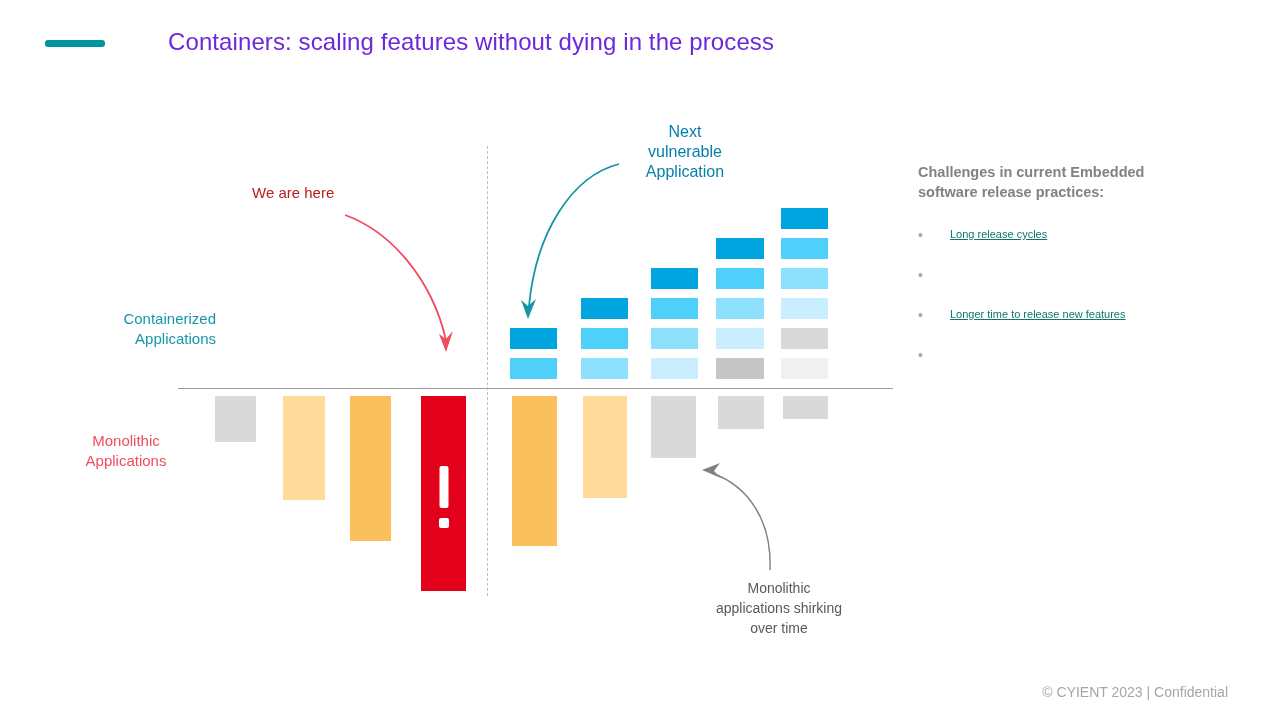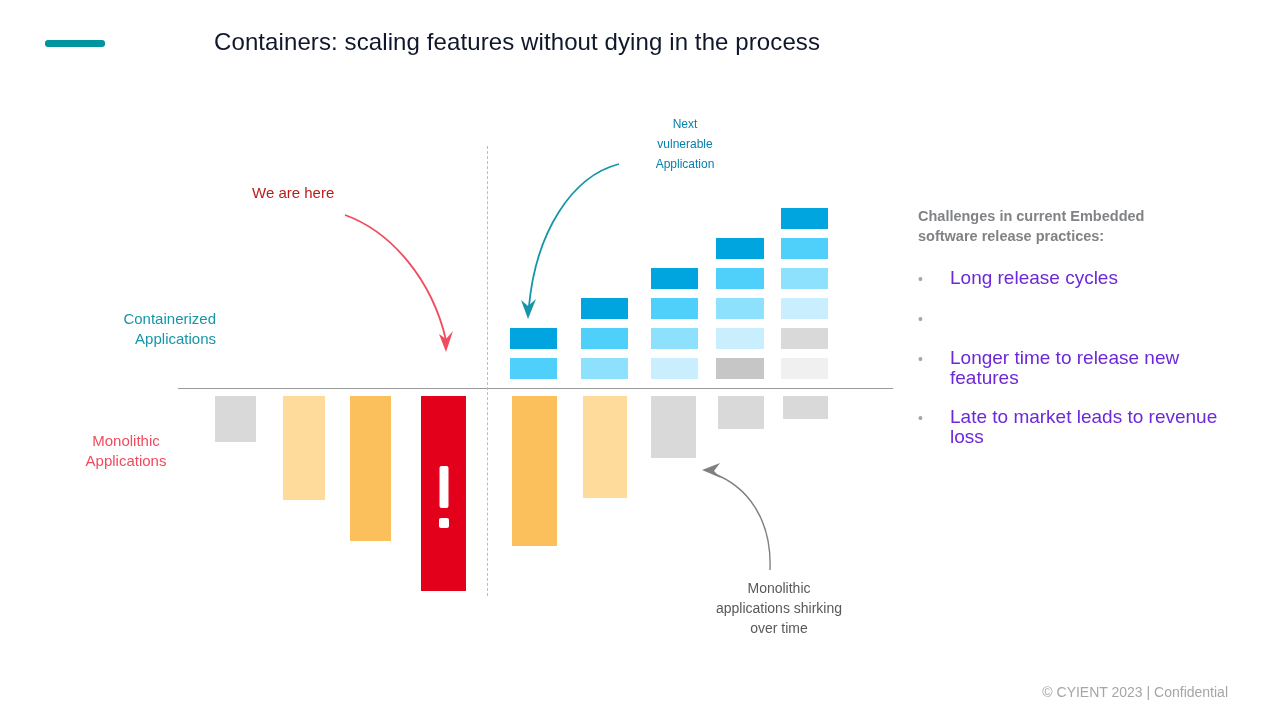--- a/index.html
+++ b/index.html
@@ -63,57 +63,57 @@
     position:absolute;left:36px;top:431px;width:180px;
     text-align:center;font-size:15px;line-height:20px;color:#F04B5E;
   }
 
   
   .anno-we-are-here{
     position:absolute;left:252px;top:184px;
     font-size:15px;color:#F04B5E;white-space:nowrap;
   }
   .anno-next-gen{
-    position:absolute;left:624px;top:114px;width:122px;
-    text-align:center;font-size:12px;line-height:20px;color:#0580AE;
+    position:absolute;left:624px;top:122px;width:122px;
+    text-align:center;font-size:16px;line-height:20px;color:#0580AE;
   }
   .anno-shirking{
     position:absolute;left:679px;top:578px;width:200px;
     text-align:center;font-size:14px;line-height:20px;color:#595959;
   }
   svg.overlay{position:absolute;left:0;top:0;width:1280px;height:720px;pointer-events:none;}
 
   
-  .panel{position:absolute;left:918px;top:162px;width:310px;margin-top:44px;}
+  .panel{position:absolute;left:918px;top:162px;width:310px;}
   .panel-heading{
     font-size:14.5px;font-weight:bold;color:#808285;line-height:20px;
     margin-bottom:22px;
   }
   .bullet-row{display:flex;align-items:flex-start;margin-bottom:19px;}
   .bullet-dot{
     flex:0 0 32px;font-size:14px;color:#A6A6A6;line-height:20px;
     padding-top:1px;
   }
   .bullet-text{
-    flex:1;font-size:19px;color:#6d28d9;line-height:20px;
+    flex:1;font-size:11px;color:#0f766e;line-height:20px;text-decoration:underline;
   }
 
   
   .footer{
     position:absolute;right:52px;top:684px;
     font-size:14px;color:#A6A6A6;white-space:nowrap;
   }
 </style>
 </head>
 <body>
 
 <div class="slide">
 
   <div class="title-accent" style="background: rgb(0, 148, 158);"></div>
-  <div class="slide-title" style="color: #0f172a; margin-left: 46px;">Containers: scaling features without dying in the process</div>
+  <div class="slide-title" style="color: #6d28d9;">Containers: scaling features without dying in the process</div>
 
   <div class="chart">
     <div class="axis-line"></div>
     <div class="divider"></div>
     <div id="bars-layer">
         <div class="bar" style="left: 215px; top: 396px; width: 41px; height: 46px; background: rgb(217, 217, 217);"></div>
         <div class="bar" style="left: 283px; top: 396px; width: 42px; height: 104px; background: rgb(254, 219, 155);"></div>
         <div class="bar" style="left: 350px; top: 396px; width: 41px; height: 145px; background: rgb(251, 192, 91);"></div>
         <div class="bar" style="left: 421px; top: 396px; width: 45px; height: 195px; background: rgb(226, 0, 26);"></div>
         <div class="bar" style="left: 512px; top: 396px; width: 45px; height: 150px; background: rgb(251, 192, 91);"></div>
@@ -202,19 +202,18 @@
         </div>
         <div class="bullet-row">
           <div class="bullet-dot">•</div>
         </div>
         <div class="bullet-row">
           <div class="bullet-dot">•</div>
           <div class="bullet-text">Longer time to release new features</div>
         </div>
         <div class="bullet-row">
           <div class="bullet-dot">•</div>
-          <div class="bullet-text">Late to market leads to revenue loss</div>
         </div>
       </div>
   </div>
 
   <div class="footer">© CYIENT 2023  |  Confidential</div>
 </div>
 
 </body></html>

